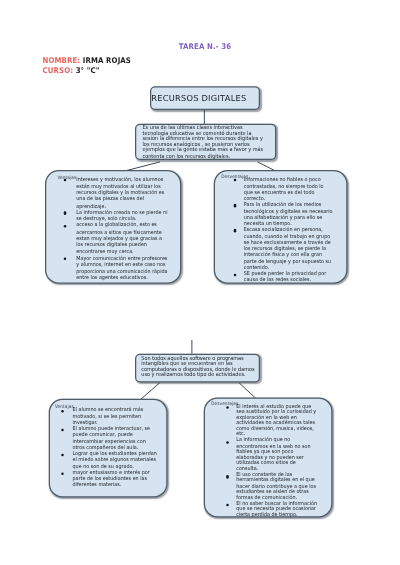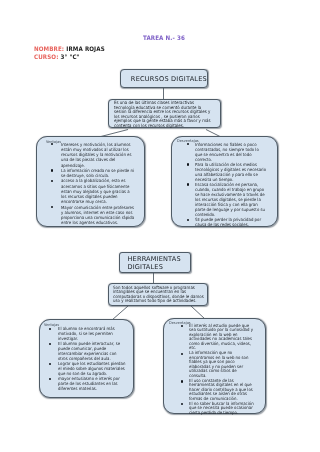--- a/index.html
+++ b/index.html
@@ -18,21 +18,21 @@
   .lbl-red{color:#e8655f;}
   .val-blk{color:#1d1d1d;}
 
   
   .node{
     position:absolute;background:#d6e3f0;border:0.8px solid #4f5b66;
     box-sizing:border-box;color:#20252b;
   }
   .node.shadow{box-shadow:0.9px 0.9px 1.1px 0 rgba(70,80,92,.55);}
 
-  .title-box{border-radius:4px;display:flex;align-items:center;justify-content:flex-end;
+  .title-box{border-radius:4px;display:flex;align-items:center;justify-content:flex-start;
       font-size:6.6px;letter-spacing:.2px;font-stretch:normal;}
   .ht-box{border-radius:3px;font-size:6.6px;letter-spacing:.15px;font-stretch:normal;padding:3.2px 0 0 7.5px;line-height:7.6px;}
 
   .callout{border-radius:4px;font-size:4.4px;line-height:4.55px;padding:1.3px 6px 1px 5px;}
 
   .panel{border-radius:11px;}
   .panel .hdr{position:absolute;left:var(--hx,5px);top:var(--hy,1.4px);font-size:3.8px;color:#3c4650;letter-spacing:.05px;}
   .panel ul{margin:0;padding:0;list-style:none;}
   .panel li{position:relative;font-size:4.3px;line-height:var(--lh,5.2px);padding-left:var(--bi,8px);}
   .panel li:before{content:"";position:absolute;left:0;top:1.5px;width:2.4px;height:2.4px;
@@ -82,23 +82,20 @@
   <div class="node panel shadow" style="left:171px;top:136px;width:107px;height:91px;padding:4.5px 10px 3px 15px;--lh:5.05px;">
     <div class="hdr">Desventajas</div>
     <ul>
       <li>Informaciones no fiables o poco contrastadas, no siempre todo lo que se encuentra es del todo correcto.</li>
       <li>Para la utilización de los medios tecnológicos y digitales es necesario una alfabetización y para ello se necesita un tiempo.</li>
       <li>Escasa socialización en persona, cuando, cuando el trabajo en grupo se hace exclusivamente a través de los recursos digitales, se pierde la interacción física y con ella gran parte de lenguaje y por supuesto su contenido.</li>
       <li>SE puede perder la privacidad por causa de las redes sociales.</li>
     </ul>
   </div>
 
-  <div class="node ht-box shadow" style="left:119px;top:252px;width:72px;height:21px;">
-    <span>HERRAMIENTAS DIGITALES</span>
-  </div>
 
   <div class="node callout shadow" style="left:108px;top:283px;width:100px;height:23px;padding:1.8px 2px 1px 4px;">
     <span>Son todos aquellos software o programas intangibles que se encuentran en las computadoras o dispositivos, donde le damos uso y realizamos todo tipo de actividades.</span>
   </div>
 
   <div class="node panel shadow" style="left:39px;top:319px;width:95px;height:79px;padding:6px 6px 3px 9px;--lh:5.0px;--bi:9px;--hx:4px;--hy:2.2px;">
     <div class="hdr">Ventajas</div>
     <ul>
       <li>El alumno se encontrará más motivado, si se les permiten investigar.</li>
       <li>El alumno puede interactuar, se puede comunicar, puede intercambiar experiencias con otros compañeros del aula.</li>

